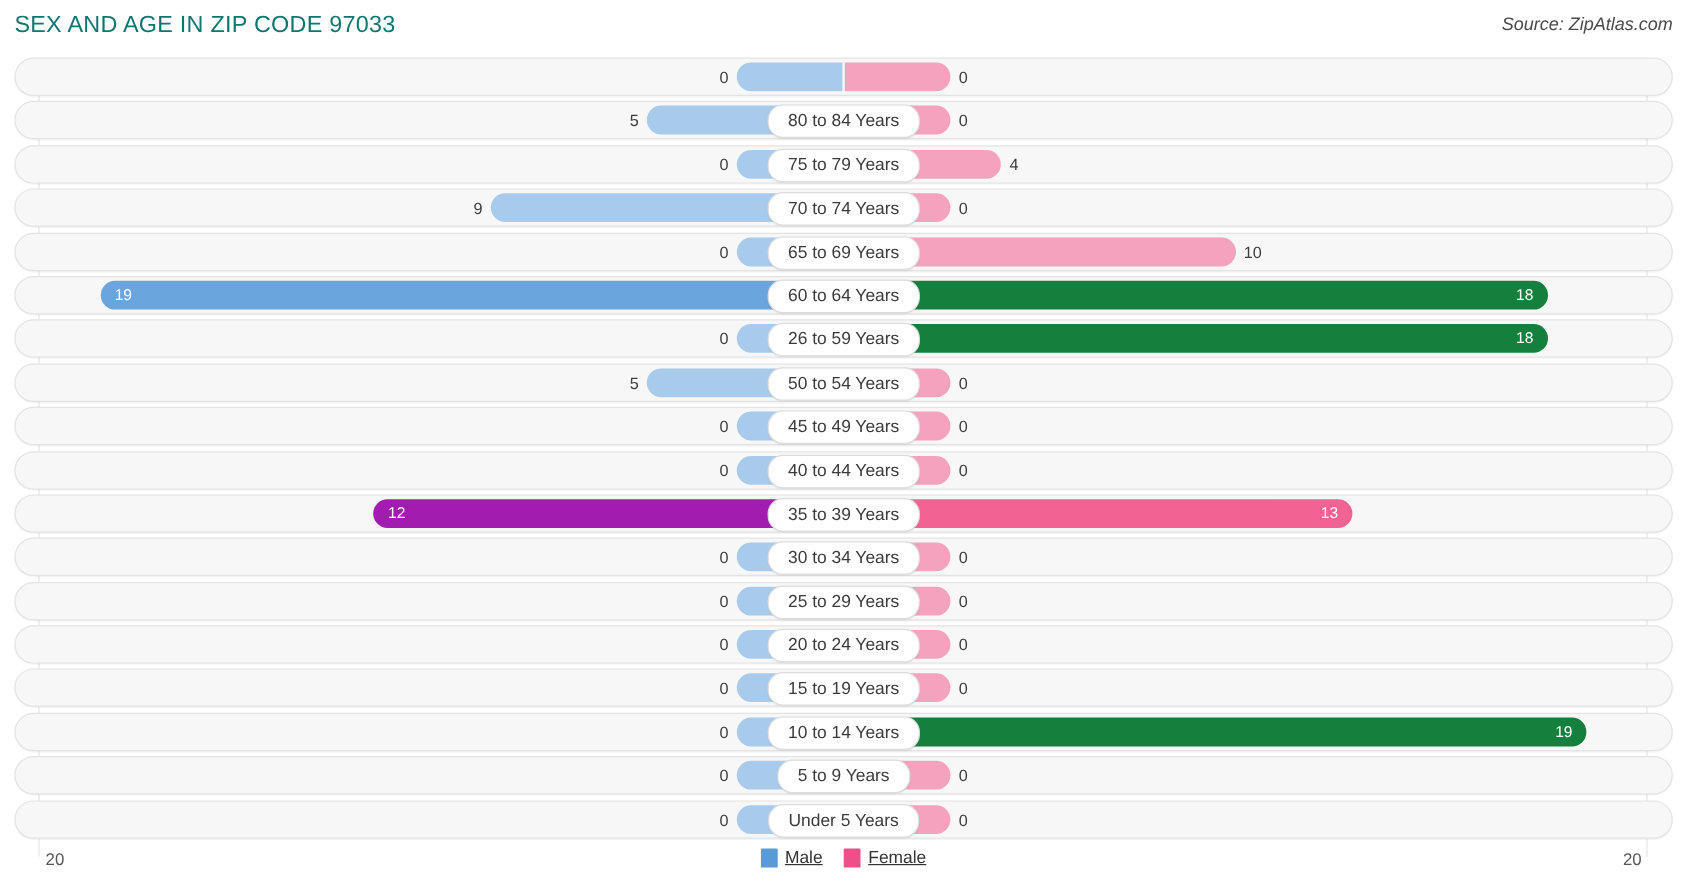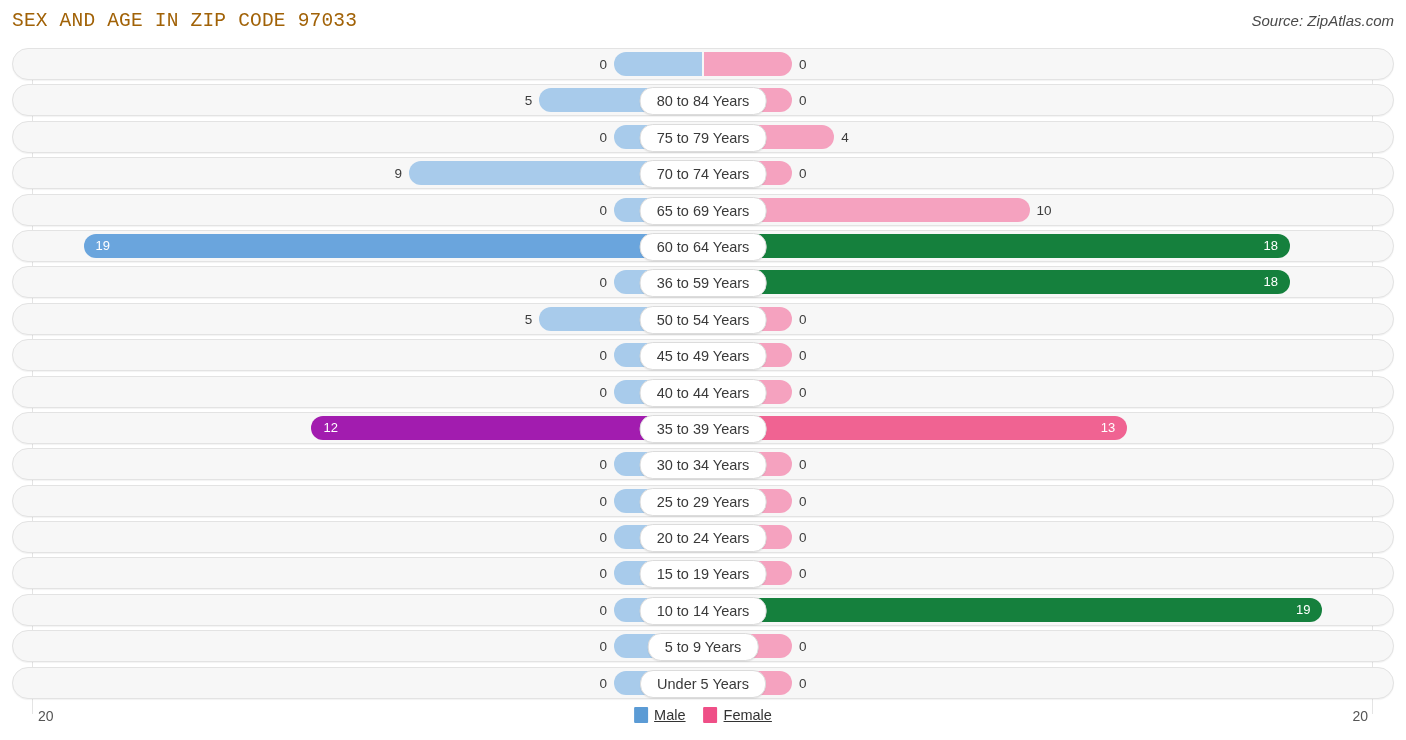--- a/index.html
+++ b/index.html
@@ -27,24 +27,23 @@
     position: absolute;
     top: 0; left: 0;
     width: 1406px;
     height: 46px;
   }
   .chart-title {
     position: absolute;
     left: 12px;
     top: 10px;
     font-size: 19.5px;
-    color: #a16207;
+    color: #0f766e;
     letter-spacing: 0.2px;
     white-space: nowrap;
-    font-family: Liberation Mono, monospace;
   }
   .chart-source {
     position: absolute;
     right: 12px;
     top: 12px;
     font-size: 15px;
     font-style: italic;
     color: #4a4a4a;
     white-space: nowrap;
   }
@@ -271,21 +270,21 @@
             <div class="cat-pill">60 to 64 Years</div>
           </div>
         </div>
         <div class="row">
           <div class="row-inner">
             <div class="val-out male" style="margin-right: 96px;">0</div>
             <div class="bar male " style="width: 88px;"></div>
             <div class="bar female strong" style="width: 585.9px;">
               <span class="val-in">18</span>
             </div>
-            <div class="cat-pill">36 to 59 Years</div>
+            <div class="cat-pill">26 to 59 Years</div>
           </div>
         </div>
         <div class="row">
           <div class="row-inner">
             <div class="val-out male" style="margin-right: 170.75px;">5</div>
             <div class="bar male " style="width: 162.75px;"></div>
             <div class="val-out female" style="margin-left: 96px;">0</div>
             <div class="bar female " style="width: 88px;"></div>
             <div class="cat-pill">50 to 54 Years</div>
           </div>

